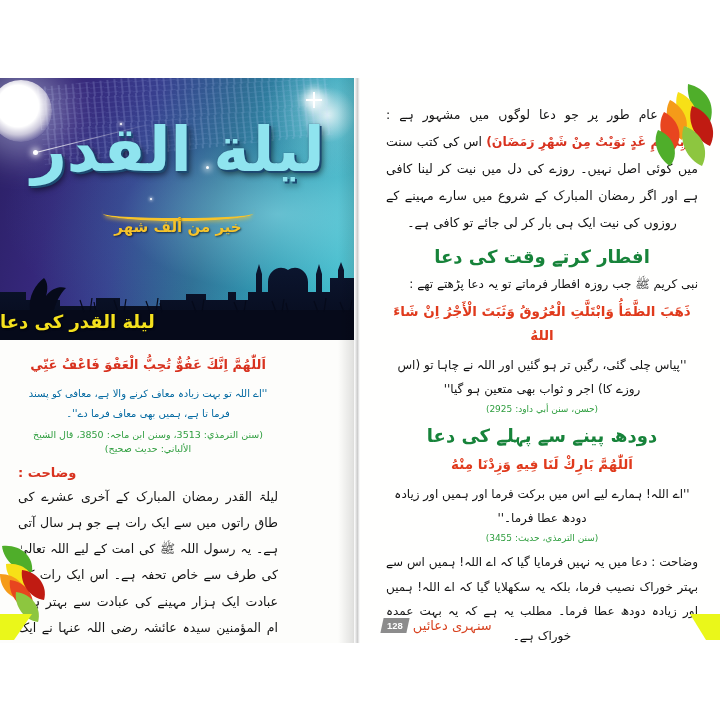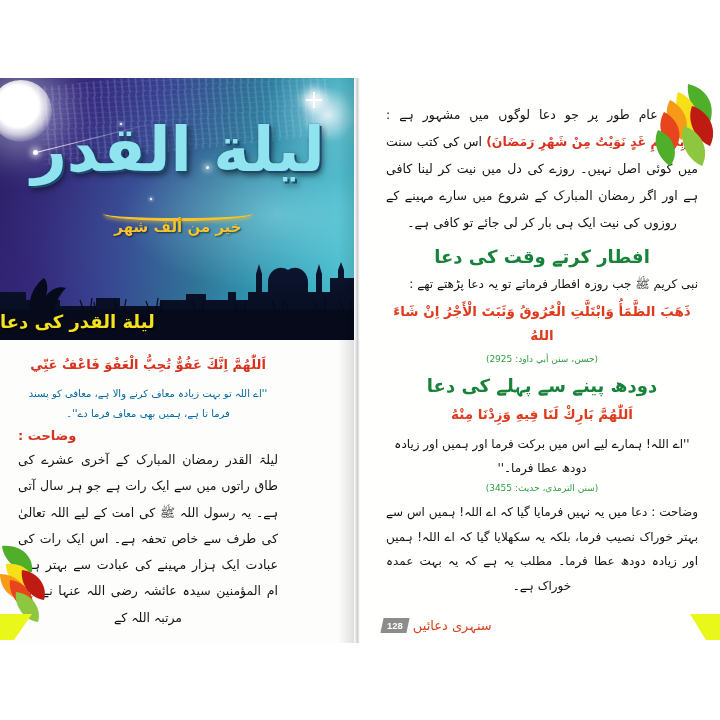--- a/index.html
+++ b/index.html
@@ -413,35 +413,37 @@
               <path d="M350,64 L352,52"></path>
           </g>
         </svg>
 
         <div class="banner-dua">ليلة القدر کی دعا</div>
       </div>
 
       <div class="left-body">
         <div class="arabic-dua">اَللّٰهُمَّ اِنَّكَ عَفُوٌّ تُحِبُّ الْعَفْوَ فَاعْفُ عَنِّي</div>
         <div class="urdu-trans">''اے اللہ تو بہت زیادہ معاف کرنے والا ہے، معافی کو پسند فرما تا ہے، ہمیں بھی معاف فرما دے''۔</div>
+        <div class="citation">(سنن الترمذي: 3513، وسنن ابن ماجہ: 3850، قال الشیخ الألباني: حدیث صحیح)</div>
         <div class="section-label">وضاحت :</div>
         <div class="urdu-para">لیلۃ القدر رمضان المبارک کے آخری عشرے کی طاق راتوں میں سے ایک رات ہے جو ہر سال آتی ہے۔ یہ رسول اللہ ﷺ کی امت کے لیے اللہ تعالیٰ کی طرف سے خاص تحفہ ہے۔ اس ایک رات کی عبادت ایک ہزار مہینے کی عبادت سے بہتر ہے۔ ام المؤمنین سیدہ عائشہ رضی اللہ عنہا نے ایک مرتبہ اللہ کے</div>
       </div>
     </div>
 
     <div class="gutter-shadow"></div>
     <div class="gutter"></div>
 
     <div class="page-right">
 
       <p class="r-para"><span>نہیں۔ عام طور پر جو دعا لوگوں میں مشہور ہے : </span><span class="ar-red">(وَبِصَوْمِ غَدٍ نَوَيْتُ مِنْ شَهْرِ رَمَضَانَ)</span><span> اس کی کتب سنت میں کوئی اصل نہیں۔ روزے کی دل میں نیت کر لینا کافی ہے اور اگر رمضان المبارک کے شروع میں سارے مہینے کے روزوں کی نیت ایک ہی بار کر لی جائے تو کافی ہے۔</span></p>
 
       <div class="green-heading">افطار کرتے وقت کی دعا</div>
       <div class="r-intro">نبی کریم ﷺ جب روزہ افطار فرماتے تو یہ دعا پڑھتے تھے :</div>
       <div class="r-arabic">ذَهَبَ الظَّمَأُ وَابْتَلَّتِ الْعُرُوقُ وَثَبَتَ الْأَجْرُ اِنْ شَاءَ اللهُ</div>
+      <div class="r-trans">''پیاس چلی گئی، رگیں تر ہو گئیں اور اللہ نے چاہا تو (اس روزے کا) اجر و ثواب بھی متعین ہو گیا''</div>
       <div class="r-cite">(حسن، سنن أبي داود: 2925)</div>
 
       <div class="green-heading">دودھ پینے سے پہلے کی دعا</div>
       <div class="r-arabic">اَللّٰهُمَّ بَارِكْ لَنَا فِيهِ وَزِدْنَا مِنْهُ</div>
       <div class="r-trans">''اے اللہ! ہمارے لیے اس میں برکت فرما اور ہمیں اور زیادہ دودھ عطا فرما۔''</div>
       <div class="r-cite">(سنن الترمذي، حدیث: 3455)</div>
       <p class="r-explain"><span>وضاحت :</span> <span>دعا میں یہ نہیں فرمایا گیا کہ اے اللہ! ہمیں اس سے بہتر خوراک نصیب فرما، بلکہ یہ سکھلایا گیا کہ اے اللہ! ہمیں اور زیادہ دودھ عطا فرما۔ مطلب یہ ہے کہ یہ بہت عمدہ خوراک ہے۔</span></p>
 
       <div class="footer-badge">
         <span class="footer-title">سنہری دعائیں</span>

